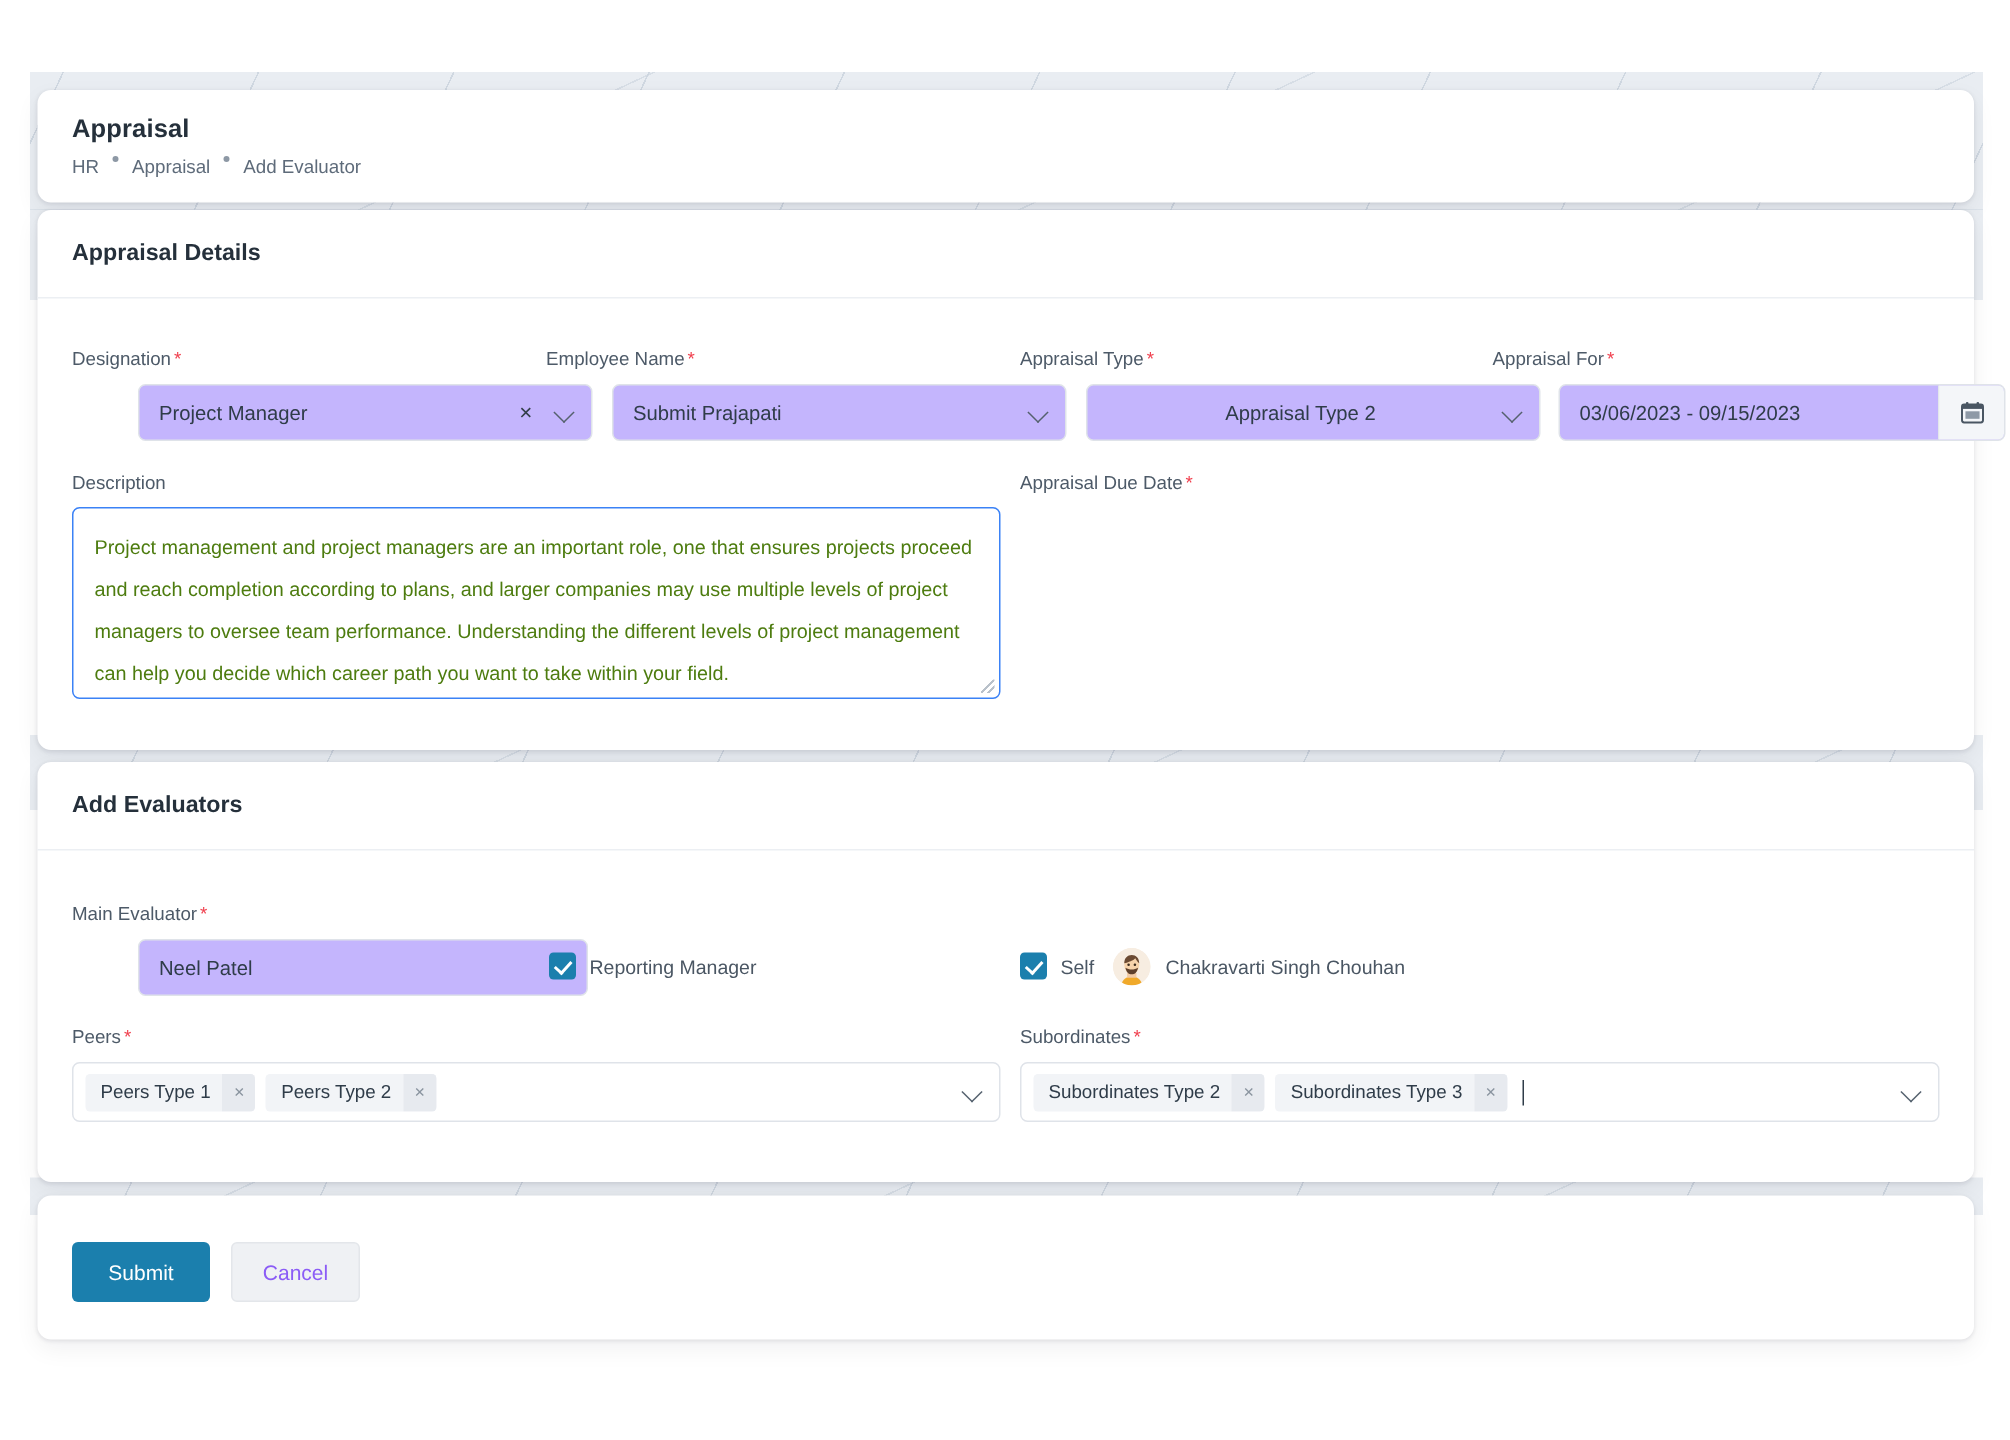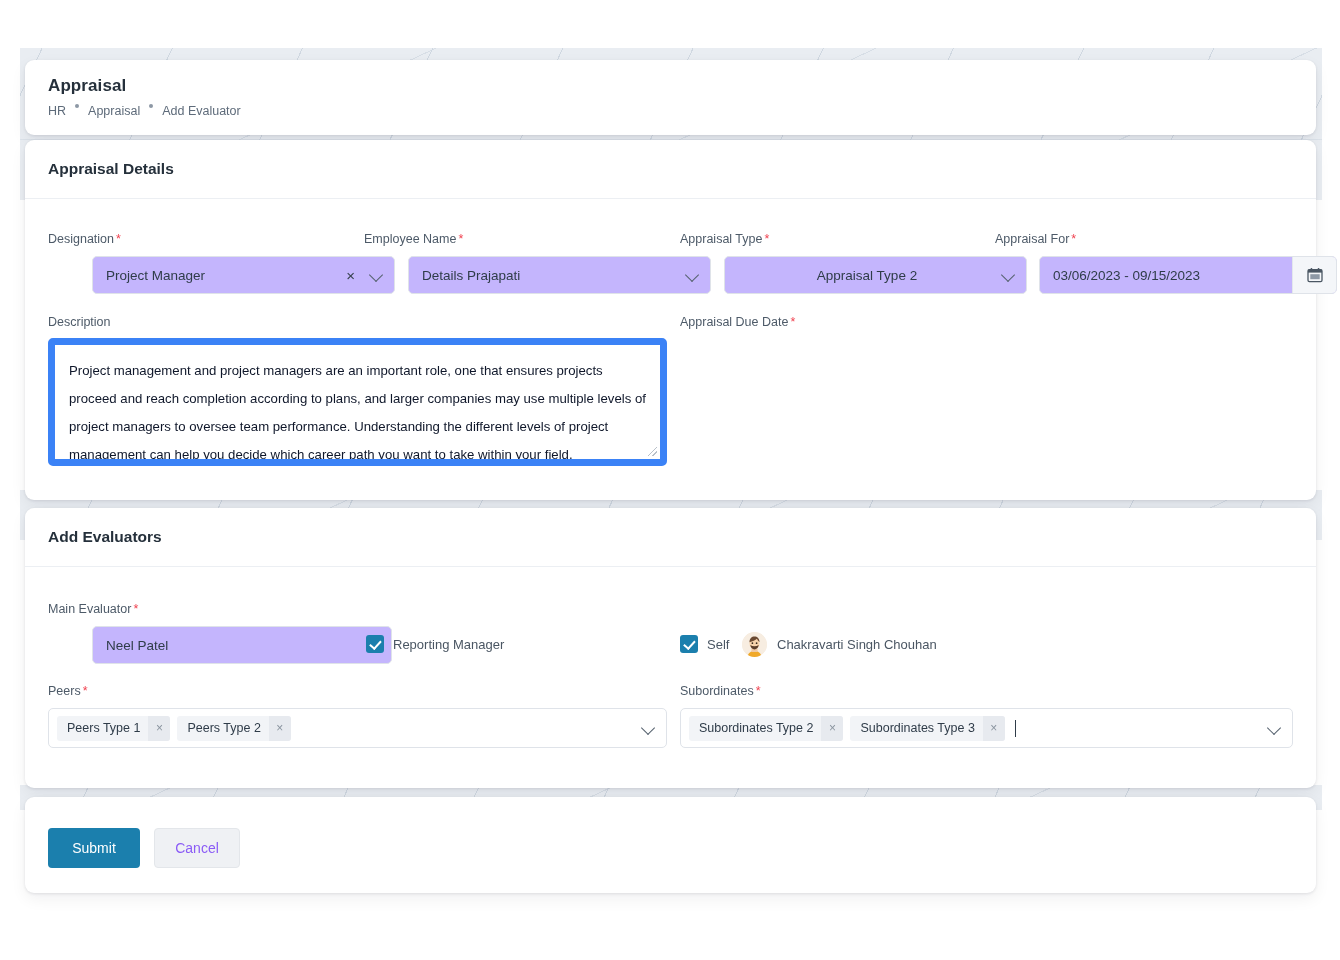--- a/index.html
+++ b/index.html
@@ -98,23 +98,23 @@
     background: #f4f6f9;
     border-left: 1px solid #e3e7ec;
     border-radius: 0 4px 4px 0;
     display: flex; align-items: center; justify-content: center;
   }
   .cal-ico { width: 16px; height: 16px; display: block; }
 
   
   .textarea-box {
     position: absolute;
-    border: 7px solid #3b82f6; border-radius: 5px; background: #fff;
+    border: 1px solid #3b82f6; border-radius: 5px; background: #fff;
     padding: 12px 14px 0 14px;
-    font-size: 13.2px; line-height: 28px; color: #0f172a;
+    font-size: 13.2px; line-height: 28px; color: #4d7c0f;
     overflow: hidden;
   }
   .resize-grip {
     position: absolute; right: 3px; bottom: 3px; width: 9px; height: 9px;
     background:
       linear-gradient(135deg, transparent 0 45%, #b9c1ca 45% 55%, transparent 55% 100%),
       linear-gradient(135deg, transparent 0 70%, #b9c1ca 70% 80%, transparent 80% 100%);
   }
 
   
@@ -204,21 +204,21 @@
     <div class="control" style="left:23px; top:116px; width:303px;">
       <span class="value">Project Manager</span>
       <span class="clearx">×</span>
       <span class="chev"></span>
     </div>
 
     <div class="field-label" style="left:339px; top:92px;">
       <span>Employee Name</span><span class="req">*</span>
     </div>
     <div class="control" style="left:339px; top:116px; width:303px;">
-      <span class="value">Details Prajapati</span>
+      <span class="value">Submit Prajapati</span>
       <span class="chev"></span>
     </div>
 
     <div class="field-label" style="left:655px; top:92px;">
       <span>Appraisal Type</span><span class="req">*</span>
     </div>
     <div class="control" style="left:655px; top:116px; width:303px;text-align:center;">
       <span class="value">Appraisal Type 2</span>
       <span class="chev"></span>
     </div>

